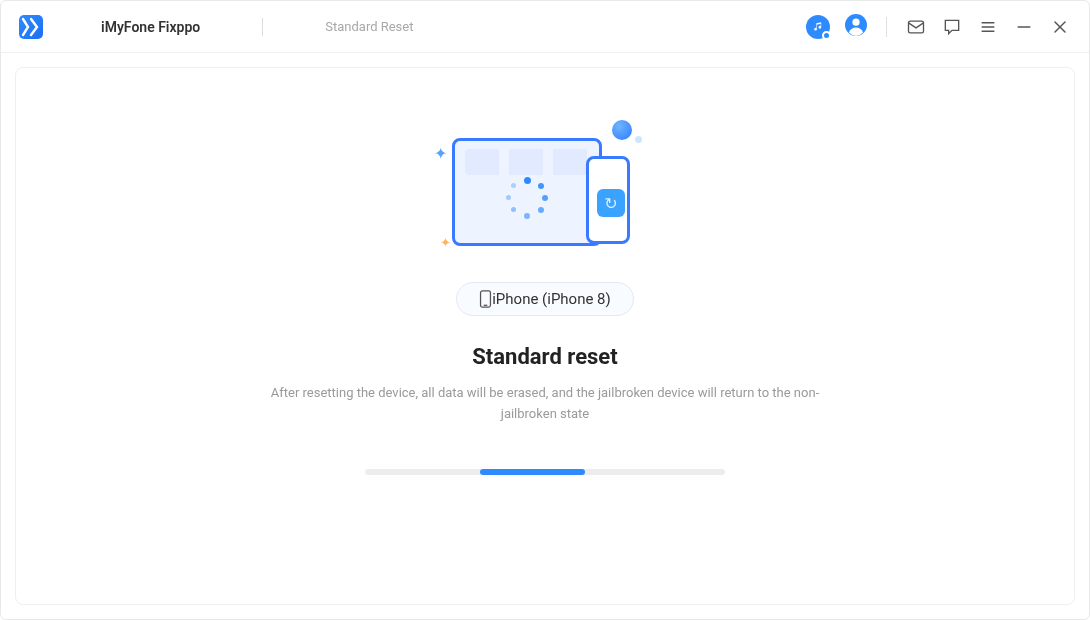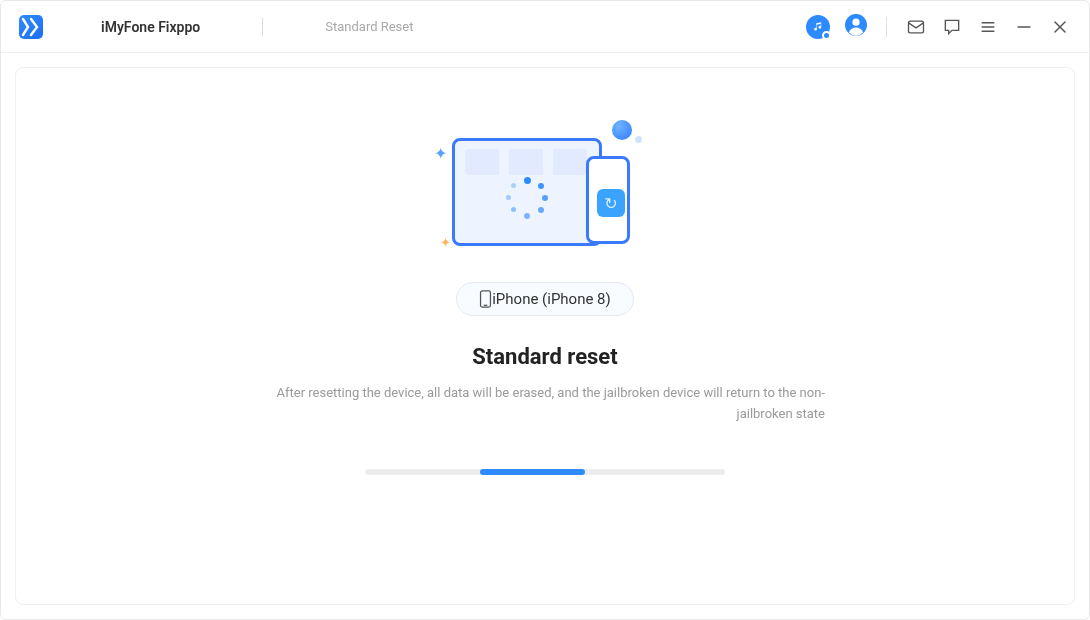--- a/index.html
+++ b/index.html
@@ -233,21 +233,21 @@
 
   .heading {
     font-size: 22px;
     font-weight: 700;
     color: #222;
     margin-bottom: 14px;
   }
   .description {
     font-size: 13px;
     color: #9a9a9a;
-    text-align: right;
+    text-align: center;
     line-height: 1.6;
     max-width: 560px;
     margin-bottom: 44px;
   }
 
   .progress-track {
     width: 360px;
     height: 6px;
     background: #ededed;
     border-radius: 999px;

